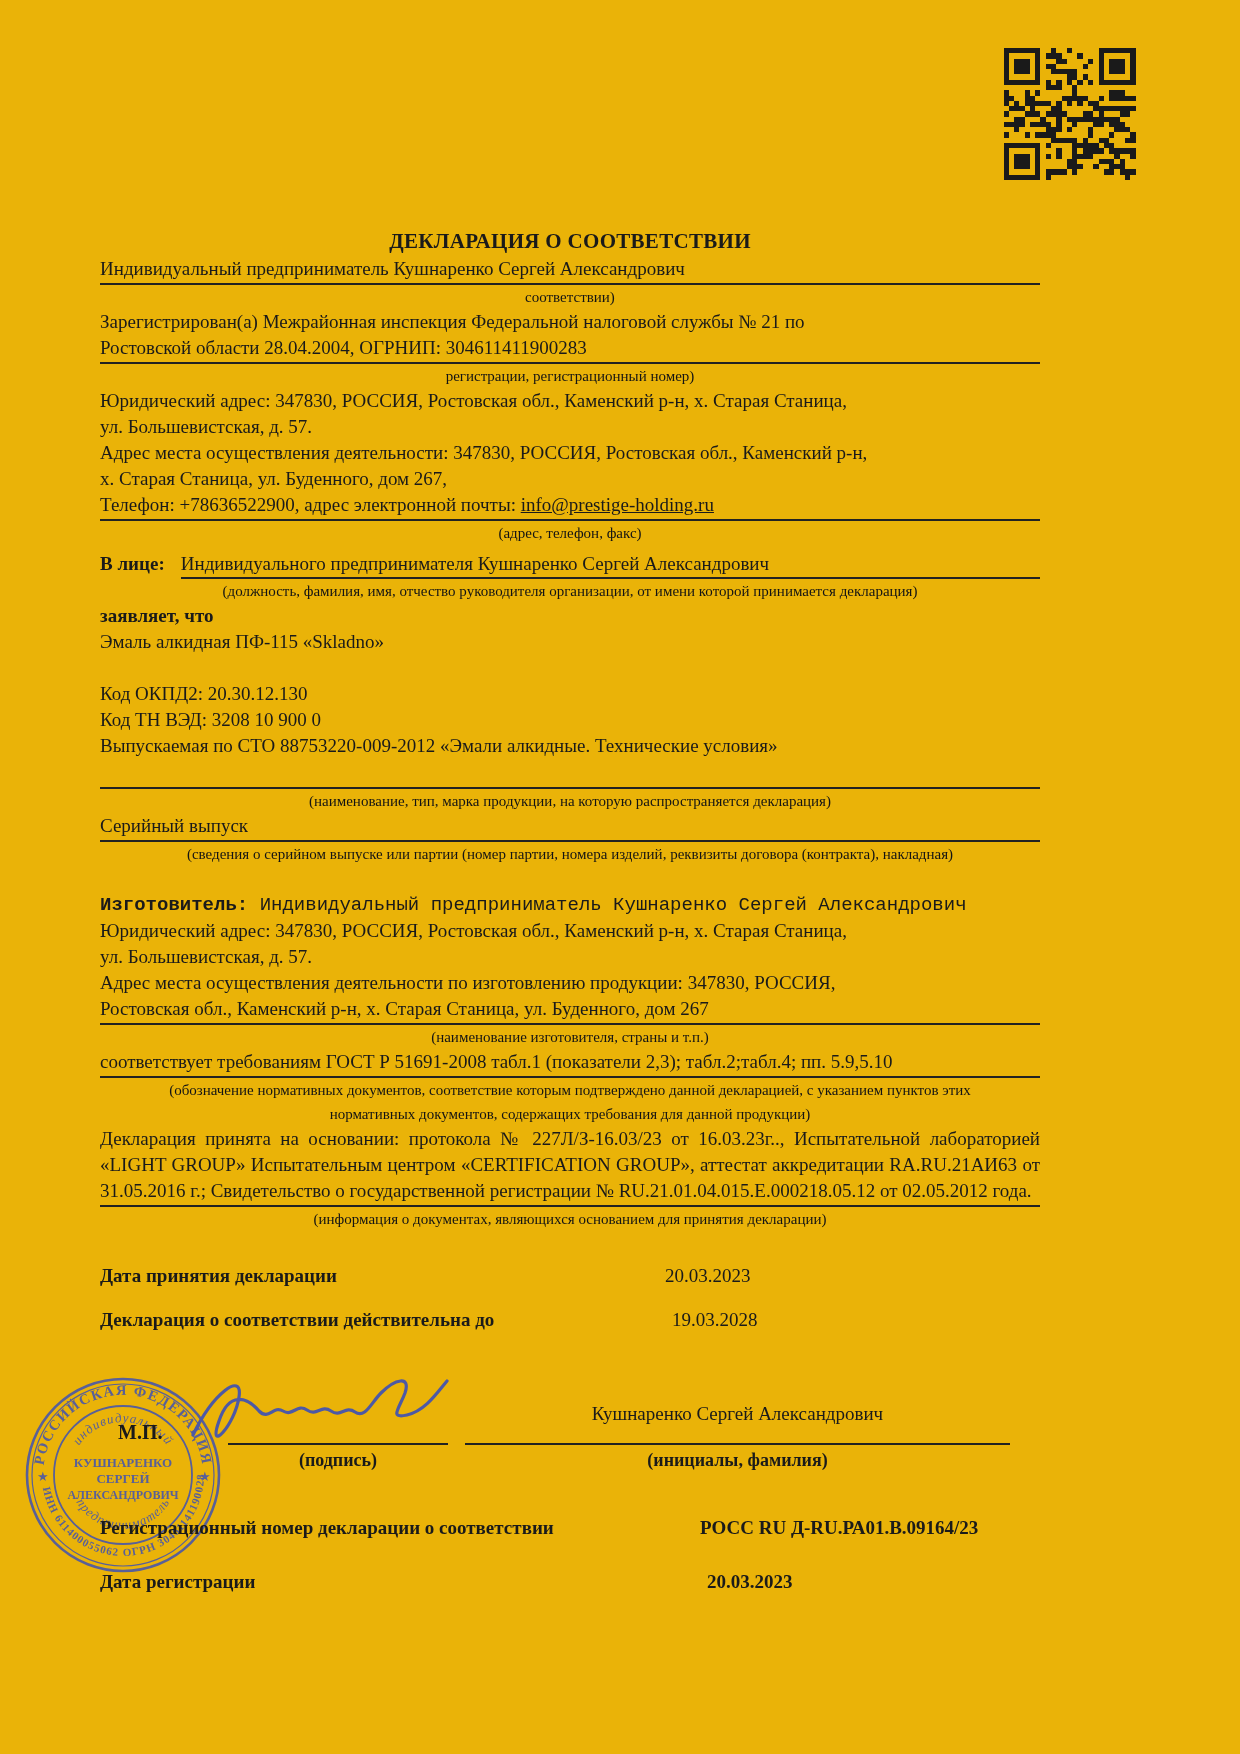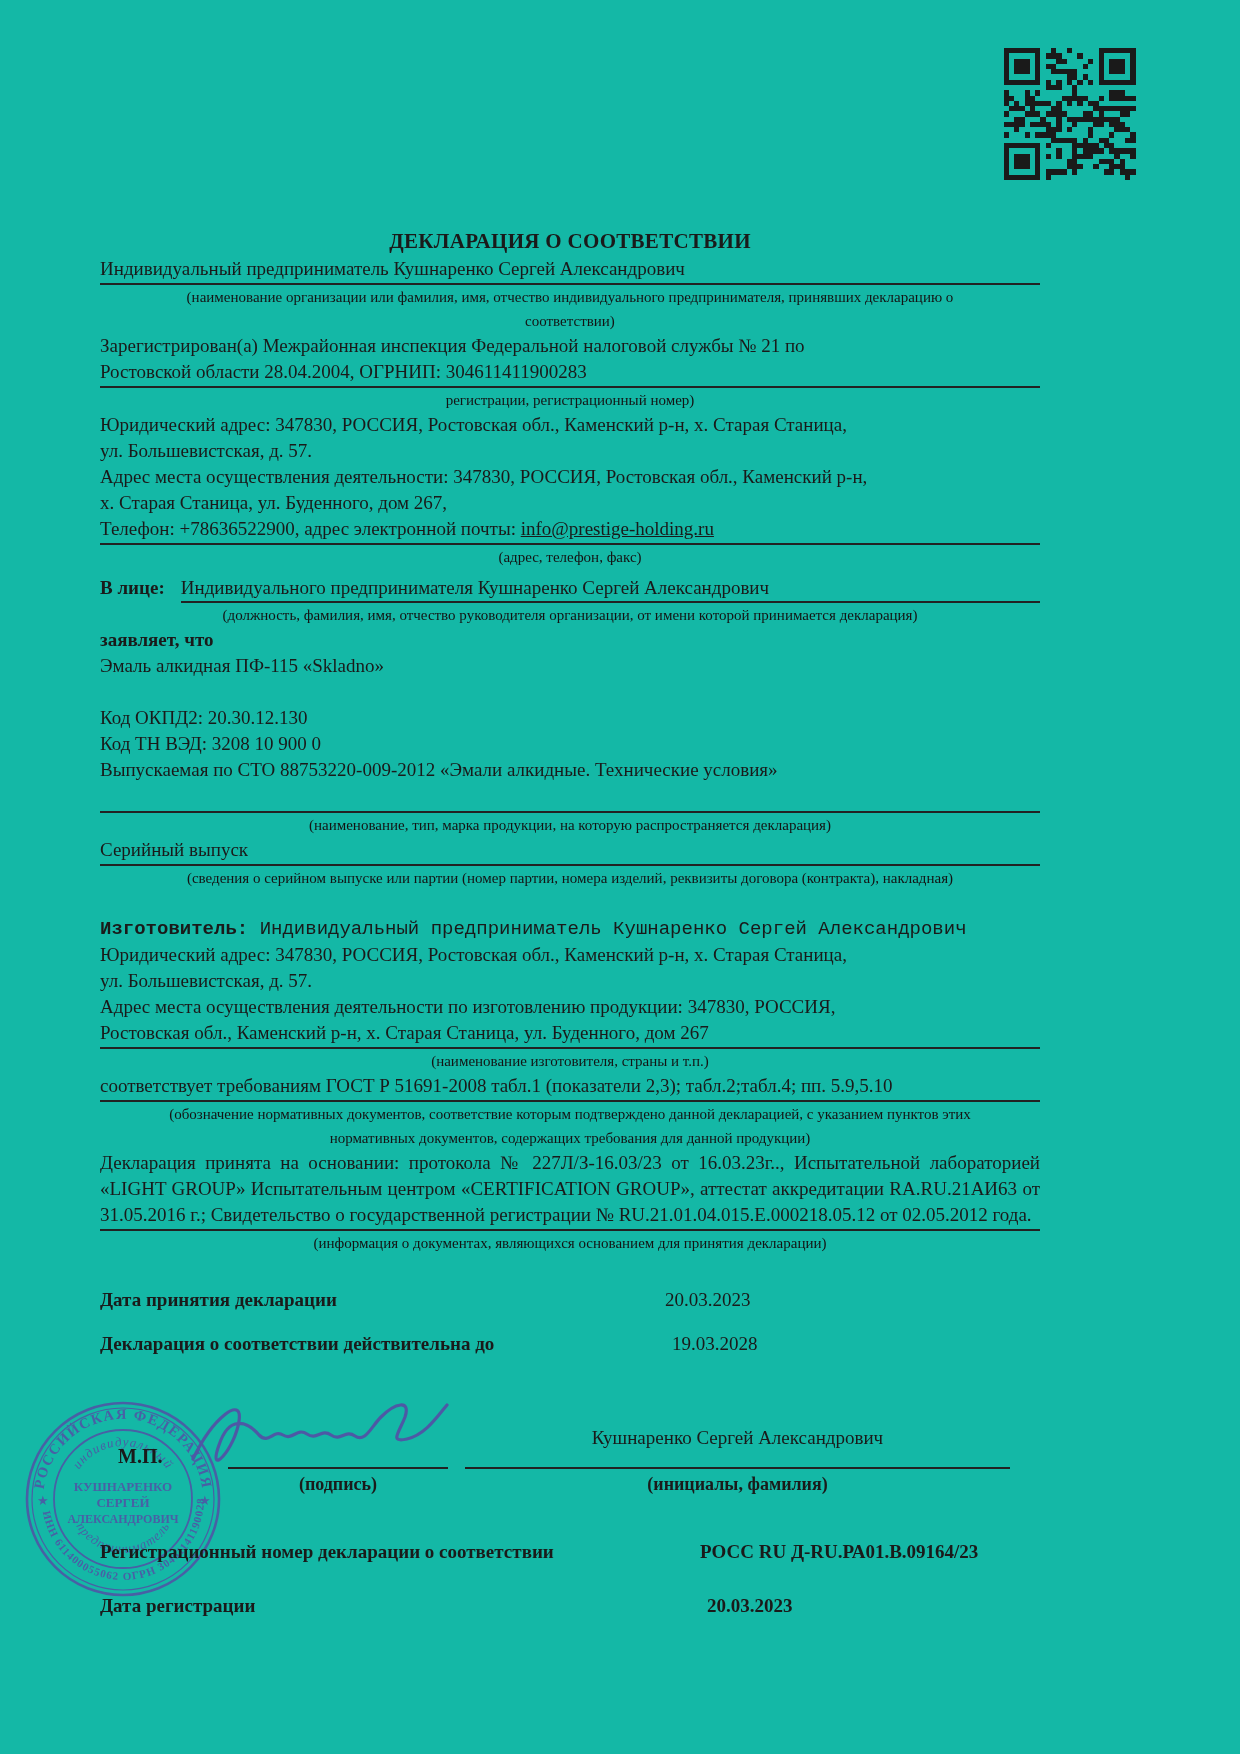--- a/index.html
+++ b/index.html
@@ -1,20 +1,20 @@
 <!DOCTYPE html>
 <html lang="ru"><head>
 <meta charset="utf-8">
 <style>
   html,body{margin:0;padding:0;background:#e8e8e8;}
   .page{
     position:relative;
     width:1240px;height:1754px;
     margin:0 auto;
-    background:#14b8a6;
+    background:#eab308;
     font-family:"Liberation Serif","DejaVu Serif",serif;
     color:#1a1a1a;
     overflow:hidden;
   }
   .content{
     position:absolute;left:100px;top:226px;width:940px;
     font-size:19px;line-height:26px;
   }
   .title{
     text-align:center;font-weight:bold;font-size:21px;line-height:30px;letter-spacing:.3px;
@@ -343,21 +343,20 @@
       <rect x="8" y="24" width="1" height="1"></rect>
       <rect x="23" y="24" width="1" height="1"></rect>
     </svg>
 
   <div class="content">
 
     <div class="title">ДЕКЛАРАЦИЯ О СООТВЕТСТВИИ</div>
 
     <div class="uline">Индивидуальный предприниматель Кушнаренко Сергей Александрович</div>
     <div class="caption">
-      <div>(наименование организации или фамилия, имя, отчество индивидуального предпринимателя, принявших декларацию о</div>
       <div>соответствии)</div>
     </div>
 
     <div>Зарегистрирован(а) Межрайонная инспекция Федеральной налоговой службы № 21 по</div>
     <div class="uline">Ростовской области 28.04.2004, ОГРНИП: 304611411900283</div>
     <div class="caption">
       <div>регистрации, регистрационный номер)</div>
     </div>
 
     <div>Юридический адрес: 347830, РОССИЯ, Ростовская обл., Каменский р-н, х. Старая Станица,</div>

